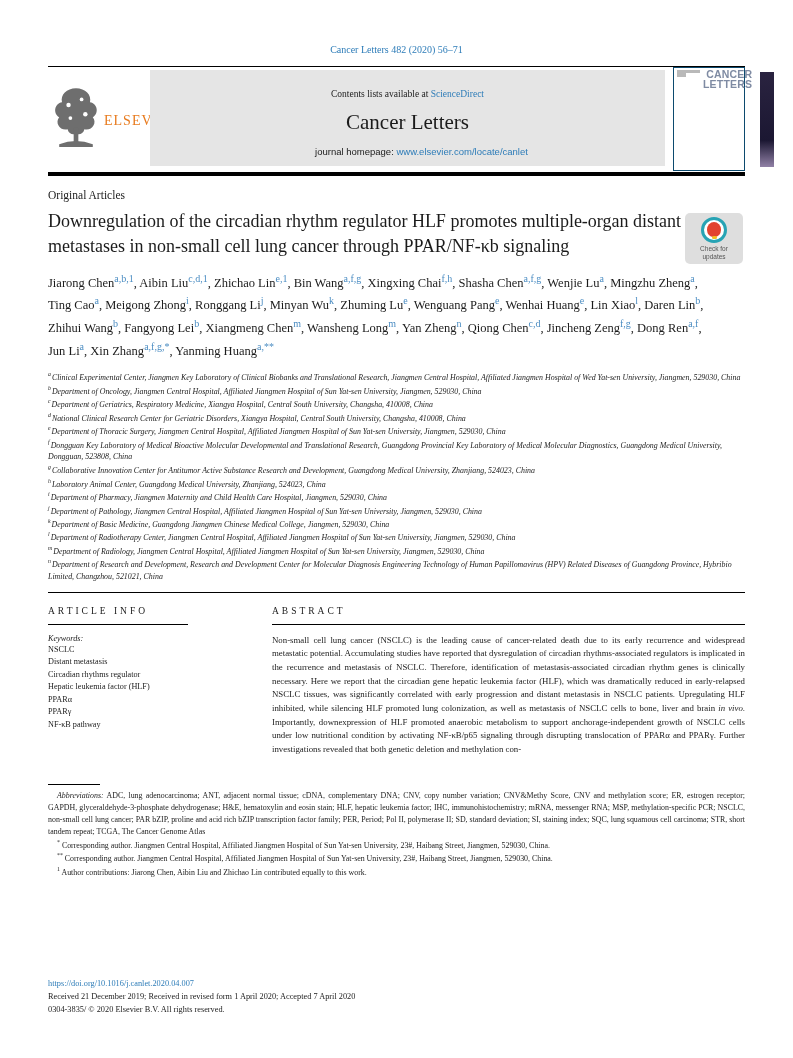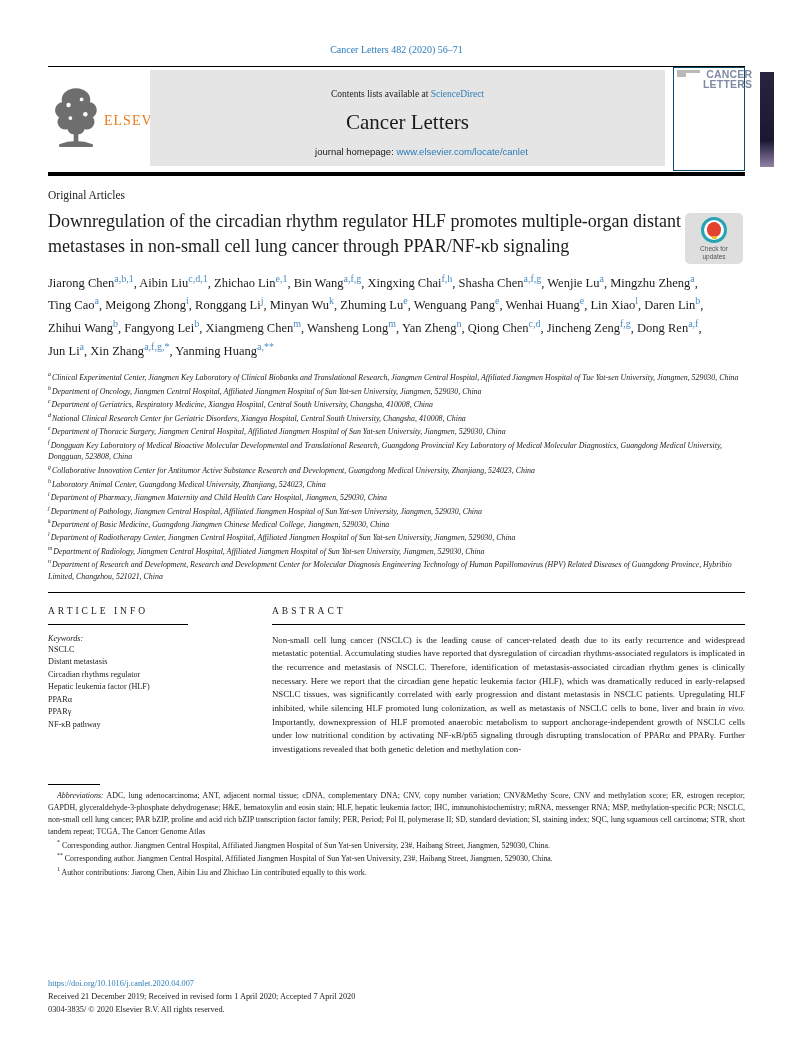--- a/index.html
+++ b/index.html
@@ -139,21 +139,21 @@
         <div class="badge-text">
           <div>Check for</div>
           <div>updates</div>
         </div>
       </div>
     </div>
 
     <div class="authors"><span class="author"><span>Jiarong Chen</span><sup>a,b,1</sup><span>, </span></span><span class="author"><span>Aibin Liu</span><sup>c,d,1</sup><span>, </span></span><span class="author"><span>Zhichao Lin</span><sup>e,1</sup><span>, </span></span><span class="author"><span>Bin Wang</span><sup>a,f,g</sup><span>, </span></span><span class="author"><span>Xingxing Chai</span><sup>f,h</sup><span>, </span></span><span class="author"><span>Shasha Chen</span><sup>a,f,g</sup><span>, </span></span><span class="author"><span>Wenjie Lu</span><sup>a</sup><span>, </span></span><span class="author"><span>Mingzhu Zheng</span><sup>a</sup><span>, </span></span><span class="author"><span>Ting Cao</span><sup>a</sup><span>, </span></span><span class="author"><span>Meigong Zhong</span><sup>i</sup><span>, </span></span><span class="author"><span>Ronggang Li</span><sup>j</sup><span>, </span></span><span class="author"><span>Minyan Wu</span><sup>k</sup><span>, </span></span><span class="author"><span>Zhuming Lu</span><sup>e</sup><span>, </span></span><span class="author"><span>Wenguang Pang</span><sup>e</sup><span>, </span></span><span class="author"><span>Wenhai Huang</span><sup>e</sup><span>, </span></span><span class="author"><span>Lin Xiao</span><sup>l</sup><span>, </span></span><span class="author"><span>Daren Lin</span><sup>b</sup><span>, </span></span><span class="author"><span>Zhihui Wang</span><sup>b</sup><span>, </span></span><span class="author"><span>Fangyong Lei</span><sup>b</sup><span>, </span></span><span class="author"><span>Xiangmeng Chen</span><sup>m</sup><span>, </span></span><span class="author"><span>Wansheng Long</span><sup>m</sup><span>, </span></span><span class="author"><span>Yan Zheng</span><sup>n</sup><span>, </span></span><span class="author"><span>Qiong Chen</span><sup>c,d</sup><span>, </span></span><span class="author"><span>Jincheng Zeng</span><sup>f,g</sup><span>, </span></span><span class="author"><span>Dong Ren</span><sup>a,f</sup><span>, </span></span><span class="author"><span>Jun Li</span><sup>a</sup><span>, </span></span><span class="author"><span>Xin Zhang</span><sup>a,f,g,*</sup><span>, </span></span><span class="author"><span>Yanming Huang</span><sup>a,**</sup><span></span></span></div>
 
     <div class="affils">
-        <div class="affil"><sup>a</sup><span>Clinical Experimental Center, Jiangmen Key Laboratory of Clinical Biobanks and Translational Research, Jiangmen Central Hospital, Affiliated Jiangmen Hospital of Tue Yat-sen University, Jiangmen, 529030, China</span></div>
+        <div class="affil"><sup>a</sup><span>Clinical Experimental Center, Jiangmen Key Laboratory of Clinical Biobanks and Translational Research, Jiangmen Central Hospital, Affiliated Jiangmen Hospital of Wed Yat-sen University, Jiangmen, 529030, China</span></div>
         <div class="affil"><sup>b</sup><span>Department of Oncology, Jiangmen Central Hospital, Affiliated Jiangmen Hospital of Sun Yat-sen University, Jiangmen, 529030, China</span></div>
         <div class="affil"><sup>c</sup><span>Department of Geriatrics, Respiratory Medicine, Xiangya Hospital, Central South University, Changsha, 410008, China</span></div>
         <div class="affil"><sup>d</sup><span>National Clinical Research Center for Geriatric Disorders, Xiangya Hospital, Central South University, Changsha, 410008, China</span></div>
         <div class="affil"><sup>e</sup><span>Department of Thoracic Surgery, Jiangmen Central Hospital, Affiliated Jiangmen Hospital of Sun Yat-sen University, Jiangmen, 529030, China</span></div>
         <div class="affil"><sup>f</sup><span>Dongguan Key Laboratory of Medical Bioactive Molecular Developmental and Translational Research, Guangdong Provincial Key Laboratory of Medical Molecular Diagnostics, Guangdong Medical University, Dongguan, 523808, China</span></div>
         <div class="affil"><sup>g</sup><span>Collaborative Innovation Center for Antitumor Active Substance Research and Development, Guangdong Medical University, Zhanjiang, 524023, China</span></div>
         <div class="affil"><sup>h</sup><span>Laboratory Animal Center, Guangdong Medical University, Zhanjiang, 524023, China</span></div>
         <div class="affil"><sup>i</sup><span>Department of Pharmacy, Jiangmen Maternity and Child Health Care Hospital, Jiangmen, 529030, China</span></div>
         <div class="affil"><sup>j</sup><span>Department of Pathology, Jiangmen Central Hospital, Affiliated Jiangmen Hospital of Sun Yat-sen University, Jiangmen, 529030, China</span></div>
         <div class="affil"><sup>k</sup><span>Department of Basic Medicine, Guangdong Jiangmen Chinese Medical College, Jiangmen, 529030, China</span></div>

